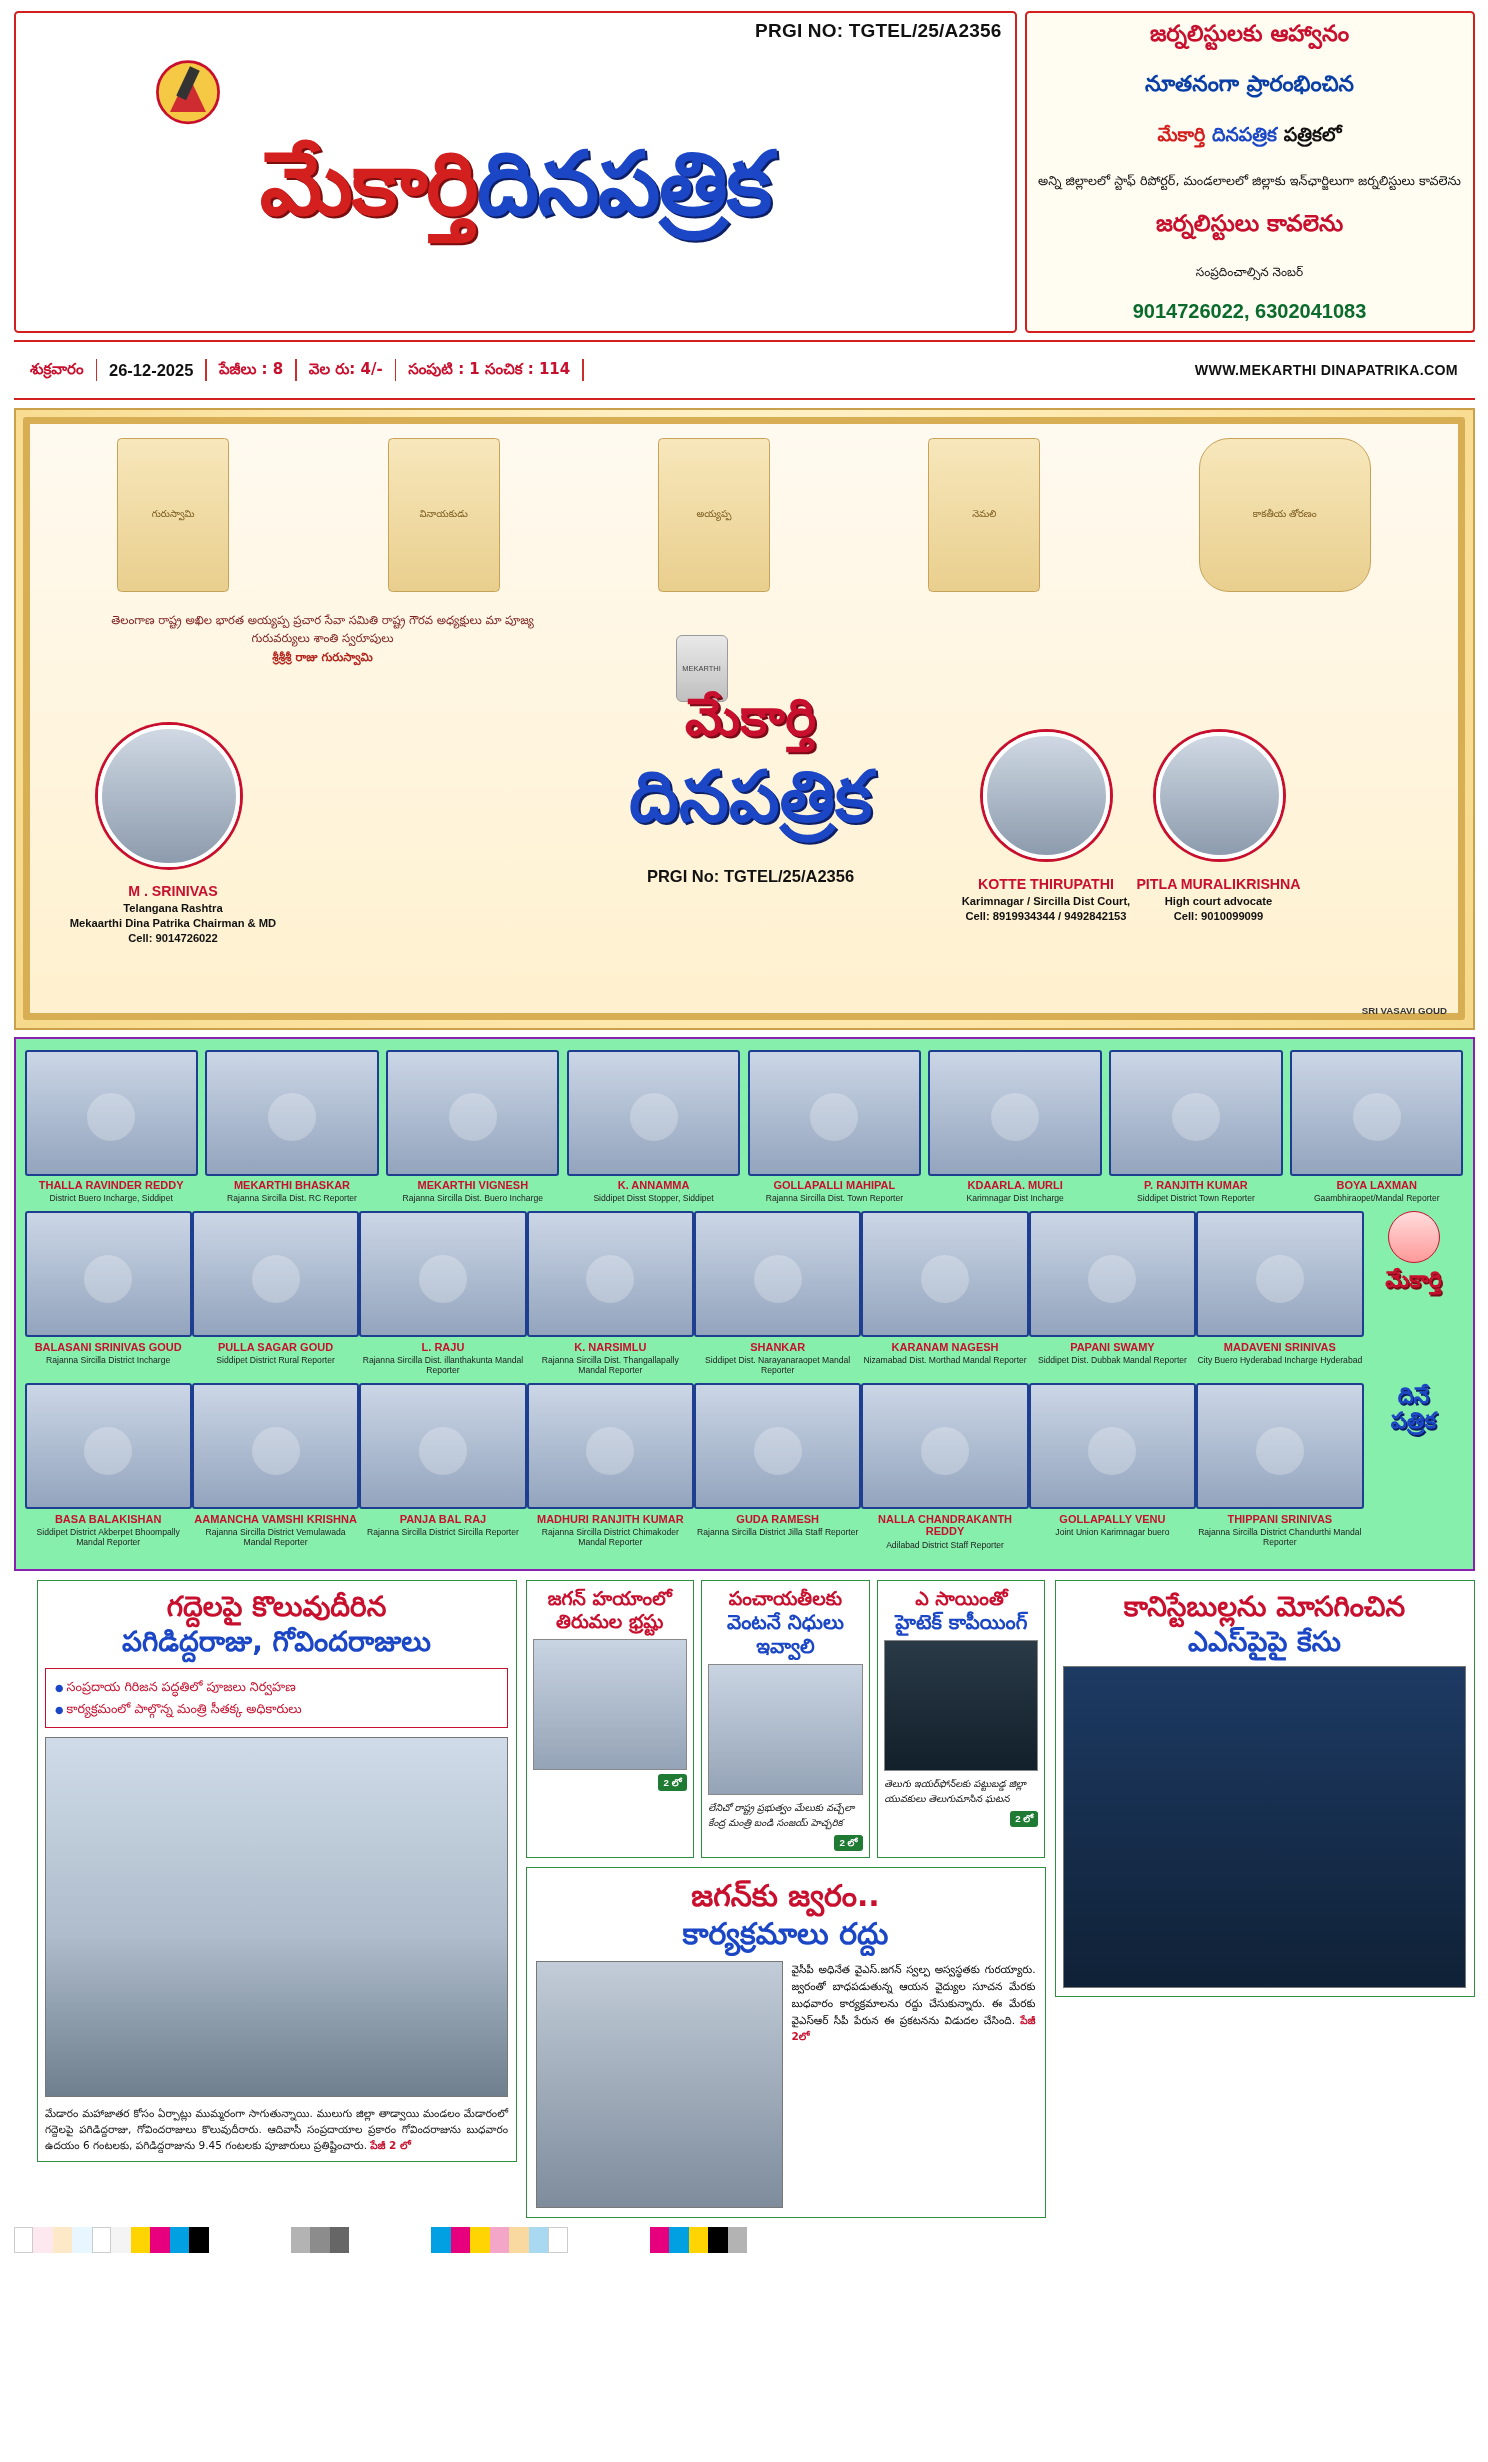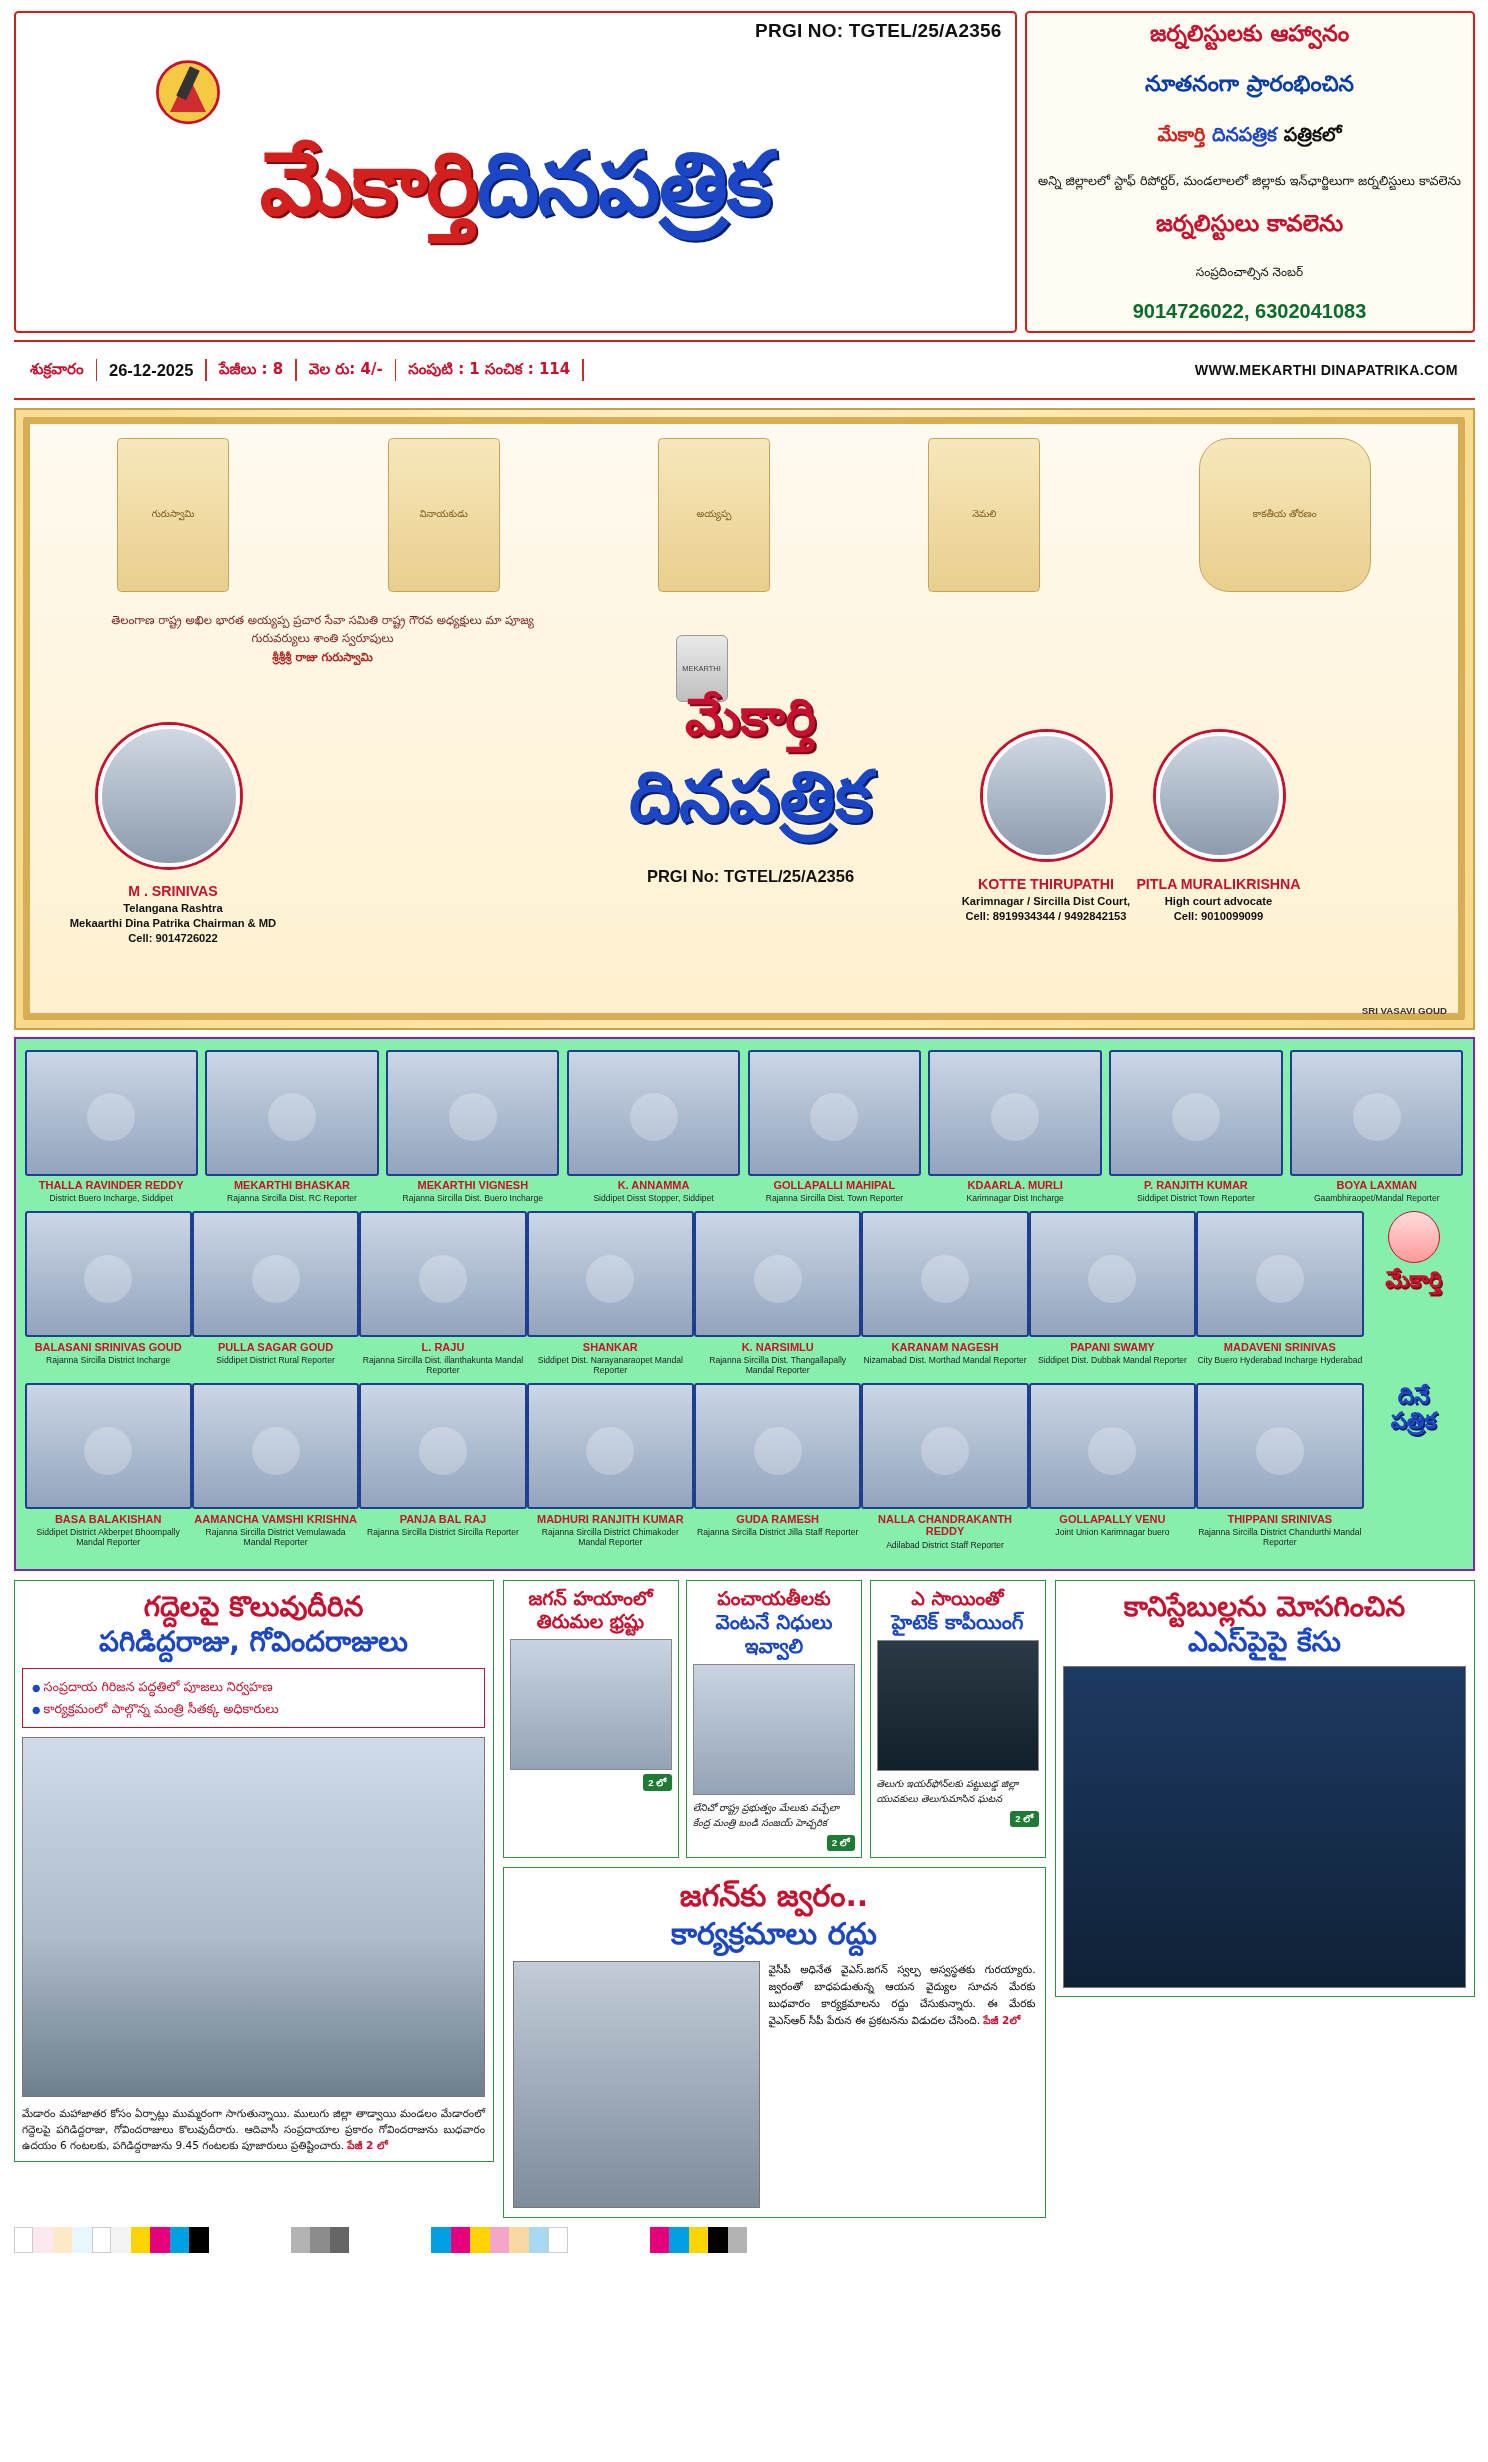--- a/index.html
+++ b/index.html
@@ -235,20 +235,21 @@
     width:52px;height:52px;margin:0 auto 3px auto;border-radius:50%;
     background:linear-gradient(#fdd, #f99);border:1.5px solid #c8102e;
   }
 
   
   .news{
     margin-top:9px;
     display:flex;
     gap:9px;
     align-items:flex-start;
+    margin-left:23px;
   }
   .col-left{ flex:0 0 480px; border:1.5px solid #2f8f3f; padding:7.5px; }
   .col-mid{ flex:1 1 auto; }
   .col-right{ flex:0 0 420px; }
 
   .hl-red{
     font-family:"DejaVu Sans",sans-serif;
     color:#c8102e; font-weight:bold; font-size:28px; text-align:center; line-height:1.25;
   }
   .hl-blue{
@@ -478,29 +479,29 @@
         <div class="staff-role">Siddipet District Rural Reporter</div>
       </div>
       <div class="staff-card">
         <div class="staff-photo"></div>
         <div class="staff-name red">L. RAJU</div>
         <div class="staff-role">Rajanna Sircilla Dist.
 illanthakunta Mandal Reporter</div>
       </div>
       <div class="staff-card">
         <div class="staff-photo"></div>
+        <div class="staff-name red">K. NARSIMLU</div>
+        <div class="staff-role">Rajanna Sircilla Dist.
+Thangallapally Mandal Reporter</div>
+      </div>
+      <div class="staff-card">
+        <div class="staff-photo"></div>
         <div class="staff-name red">SHANKAR</div>
         <div class="staff-role">Siddipet Dist.
 Narayanaraopet Mandal Reporter</div>
-      </div>
-      <div class="staff-card">
-        <div class="staff-photo"></div>
-        <div class="staff-name red">K. NARSIMLU</div>
-        <div class="staff-role">Rajanna Sircilla Dist.
-Thangallapally Mandal Reporter</div>
       </div>
       <div class="staff-card">
         <div class="staff-photo"></div>
         <div class="staff-name red">KARANAM NAGESH</div>
         <div class="staff-role">Nizamabad Dist.
 Morthad Mandal Reporter</div>
       </div>
       <div class="staff-card">
         <div class="staff-photo"></div>
         <div class="staff-name red">PAPANI SWAMY</div>

